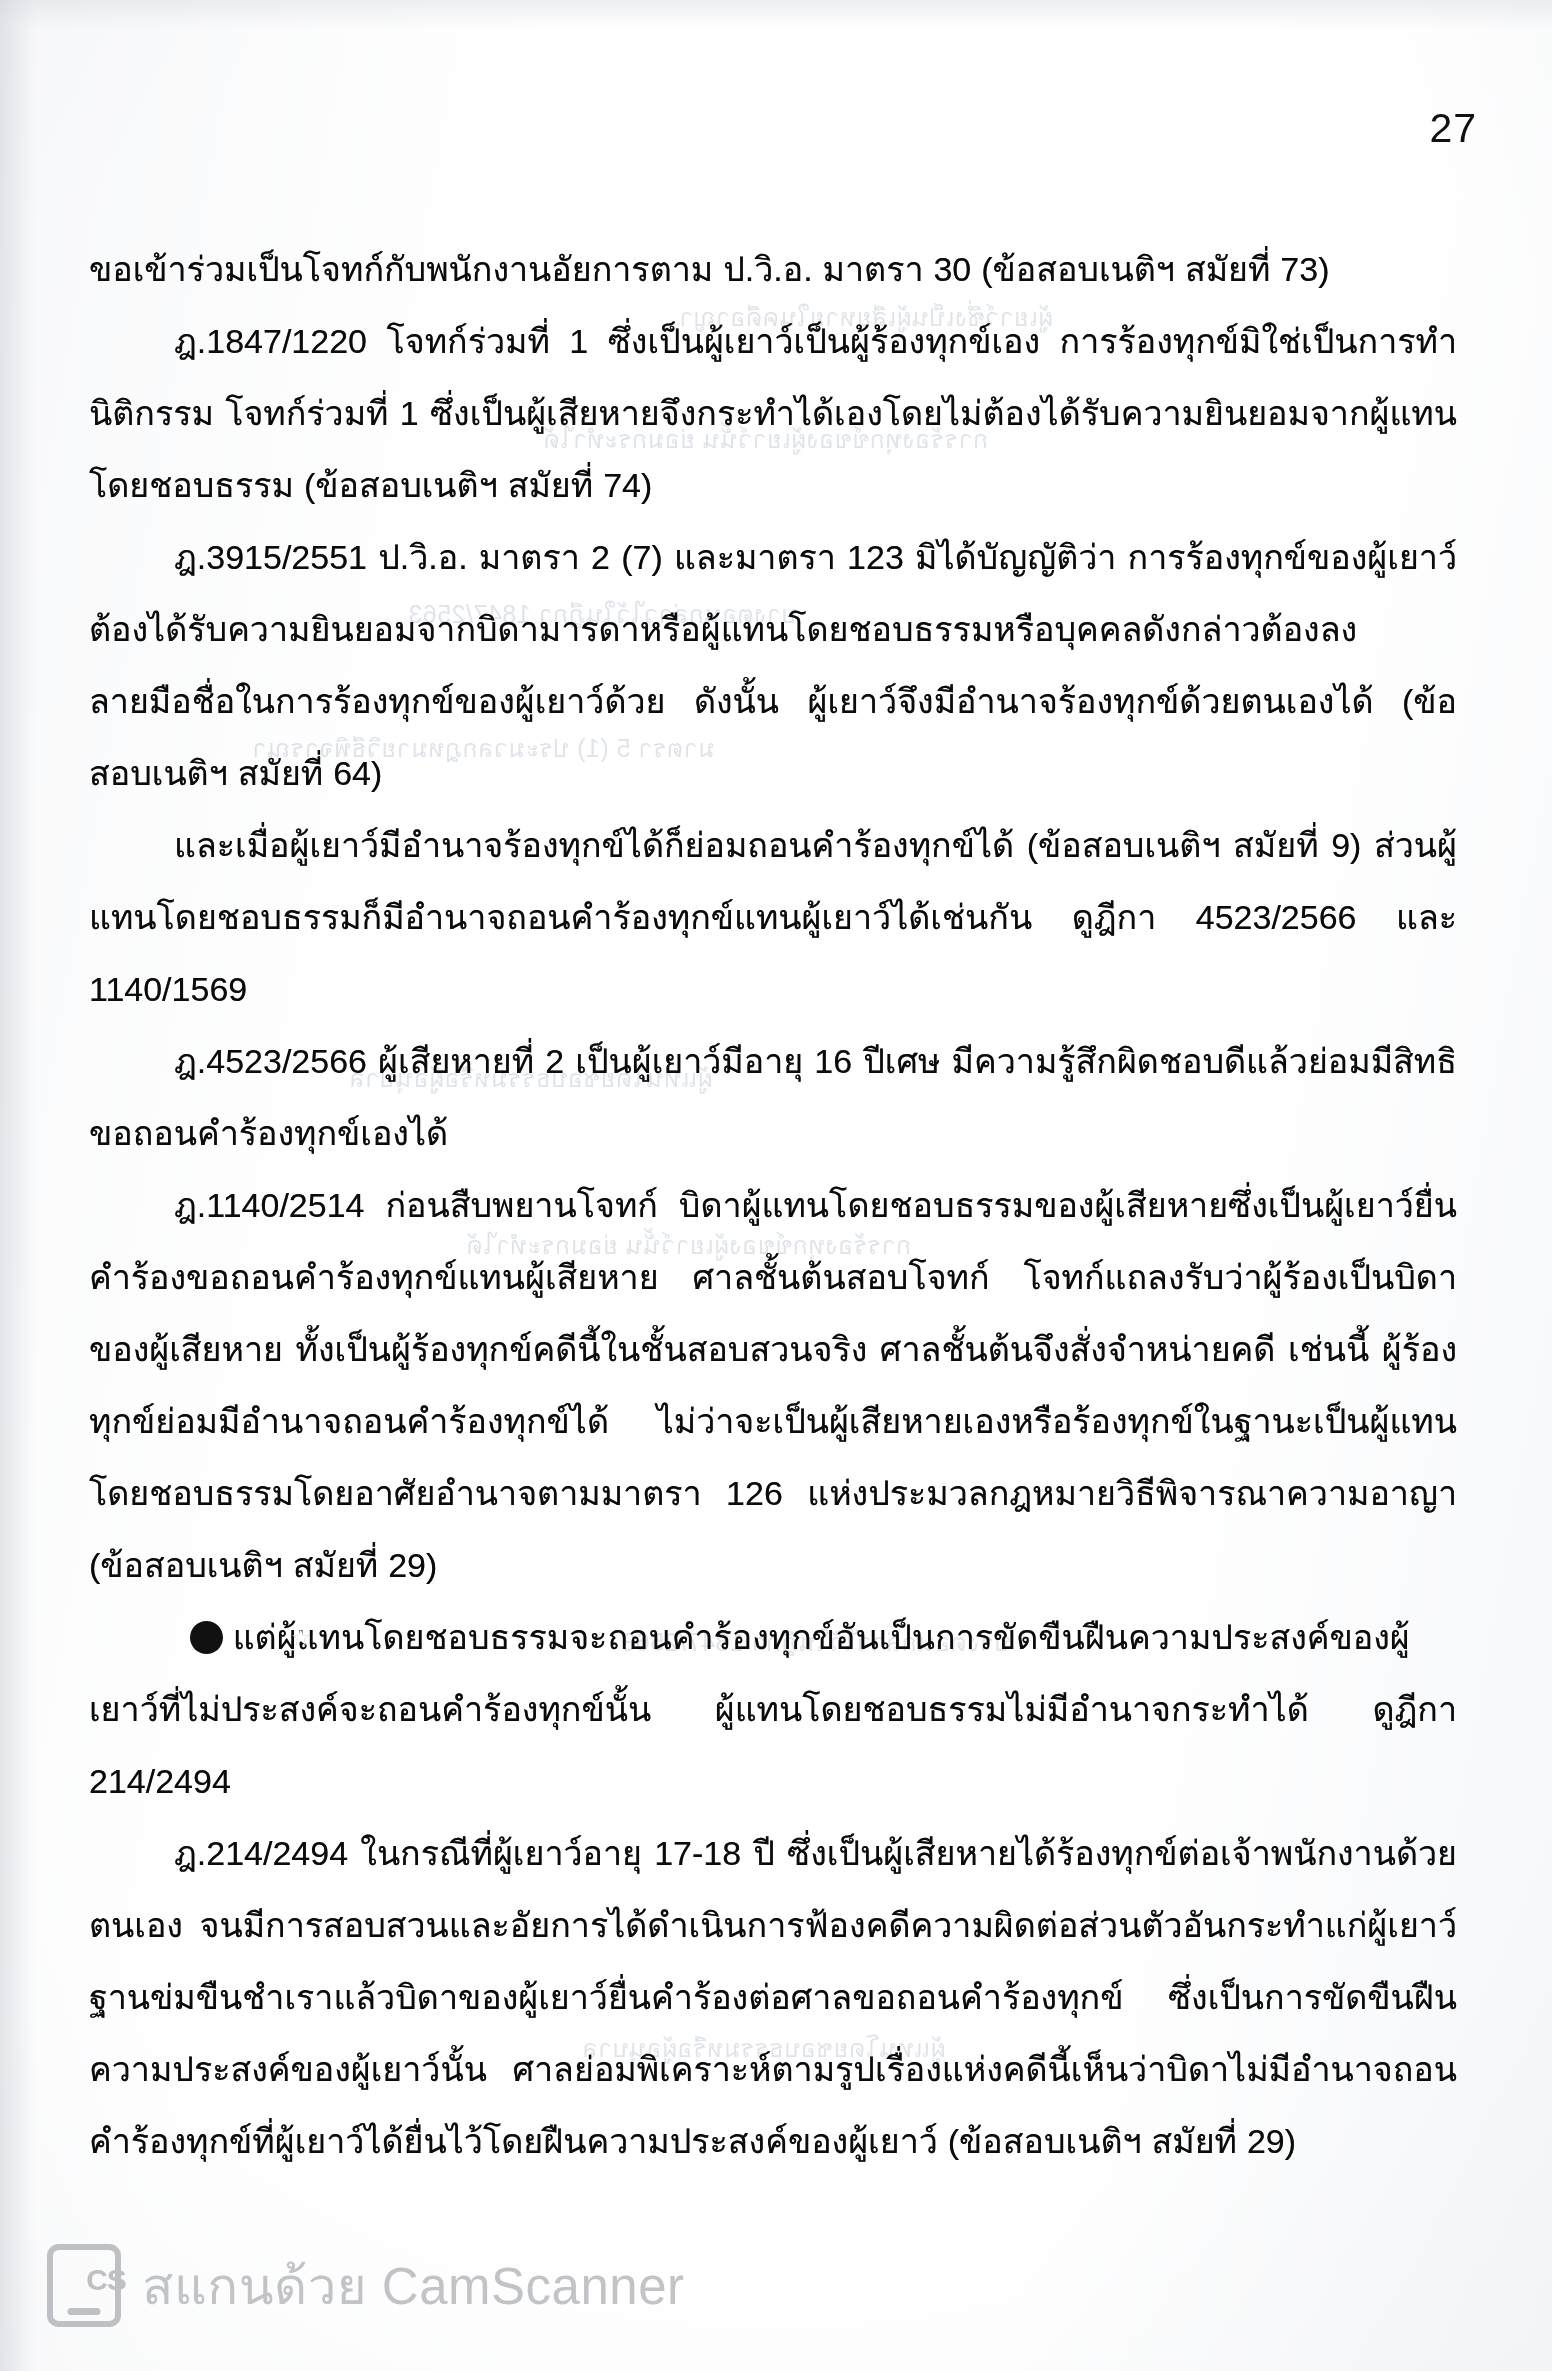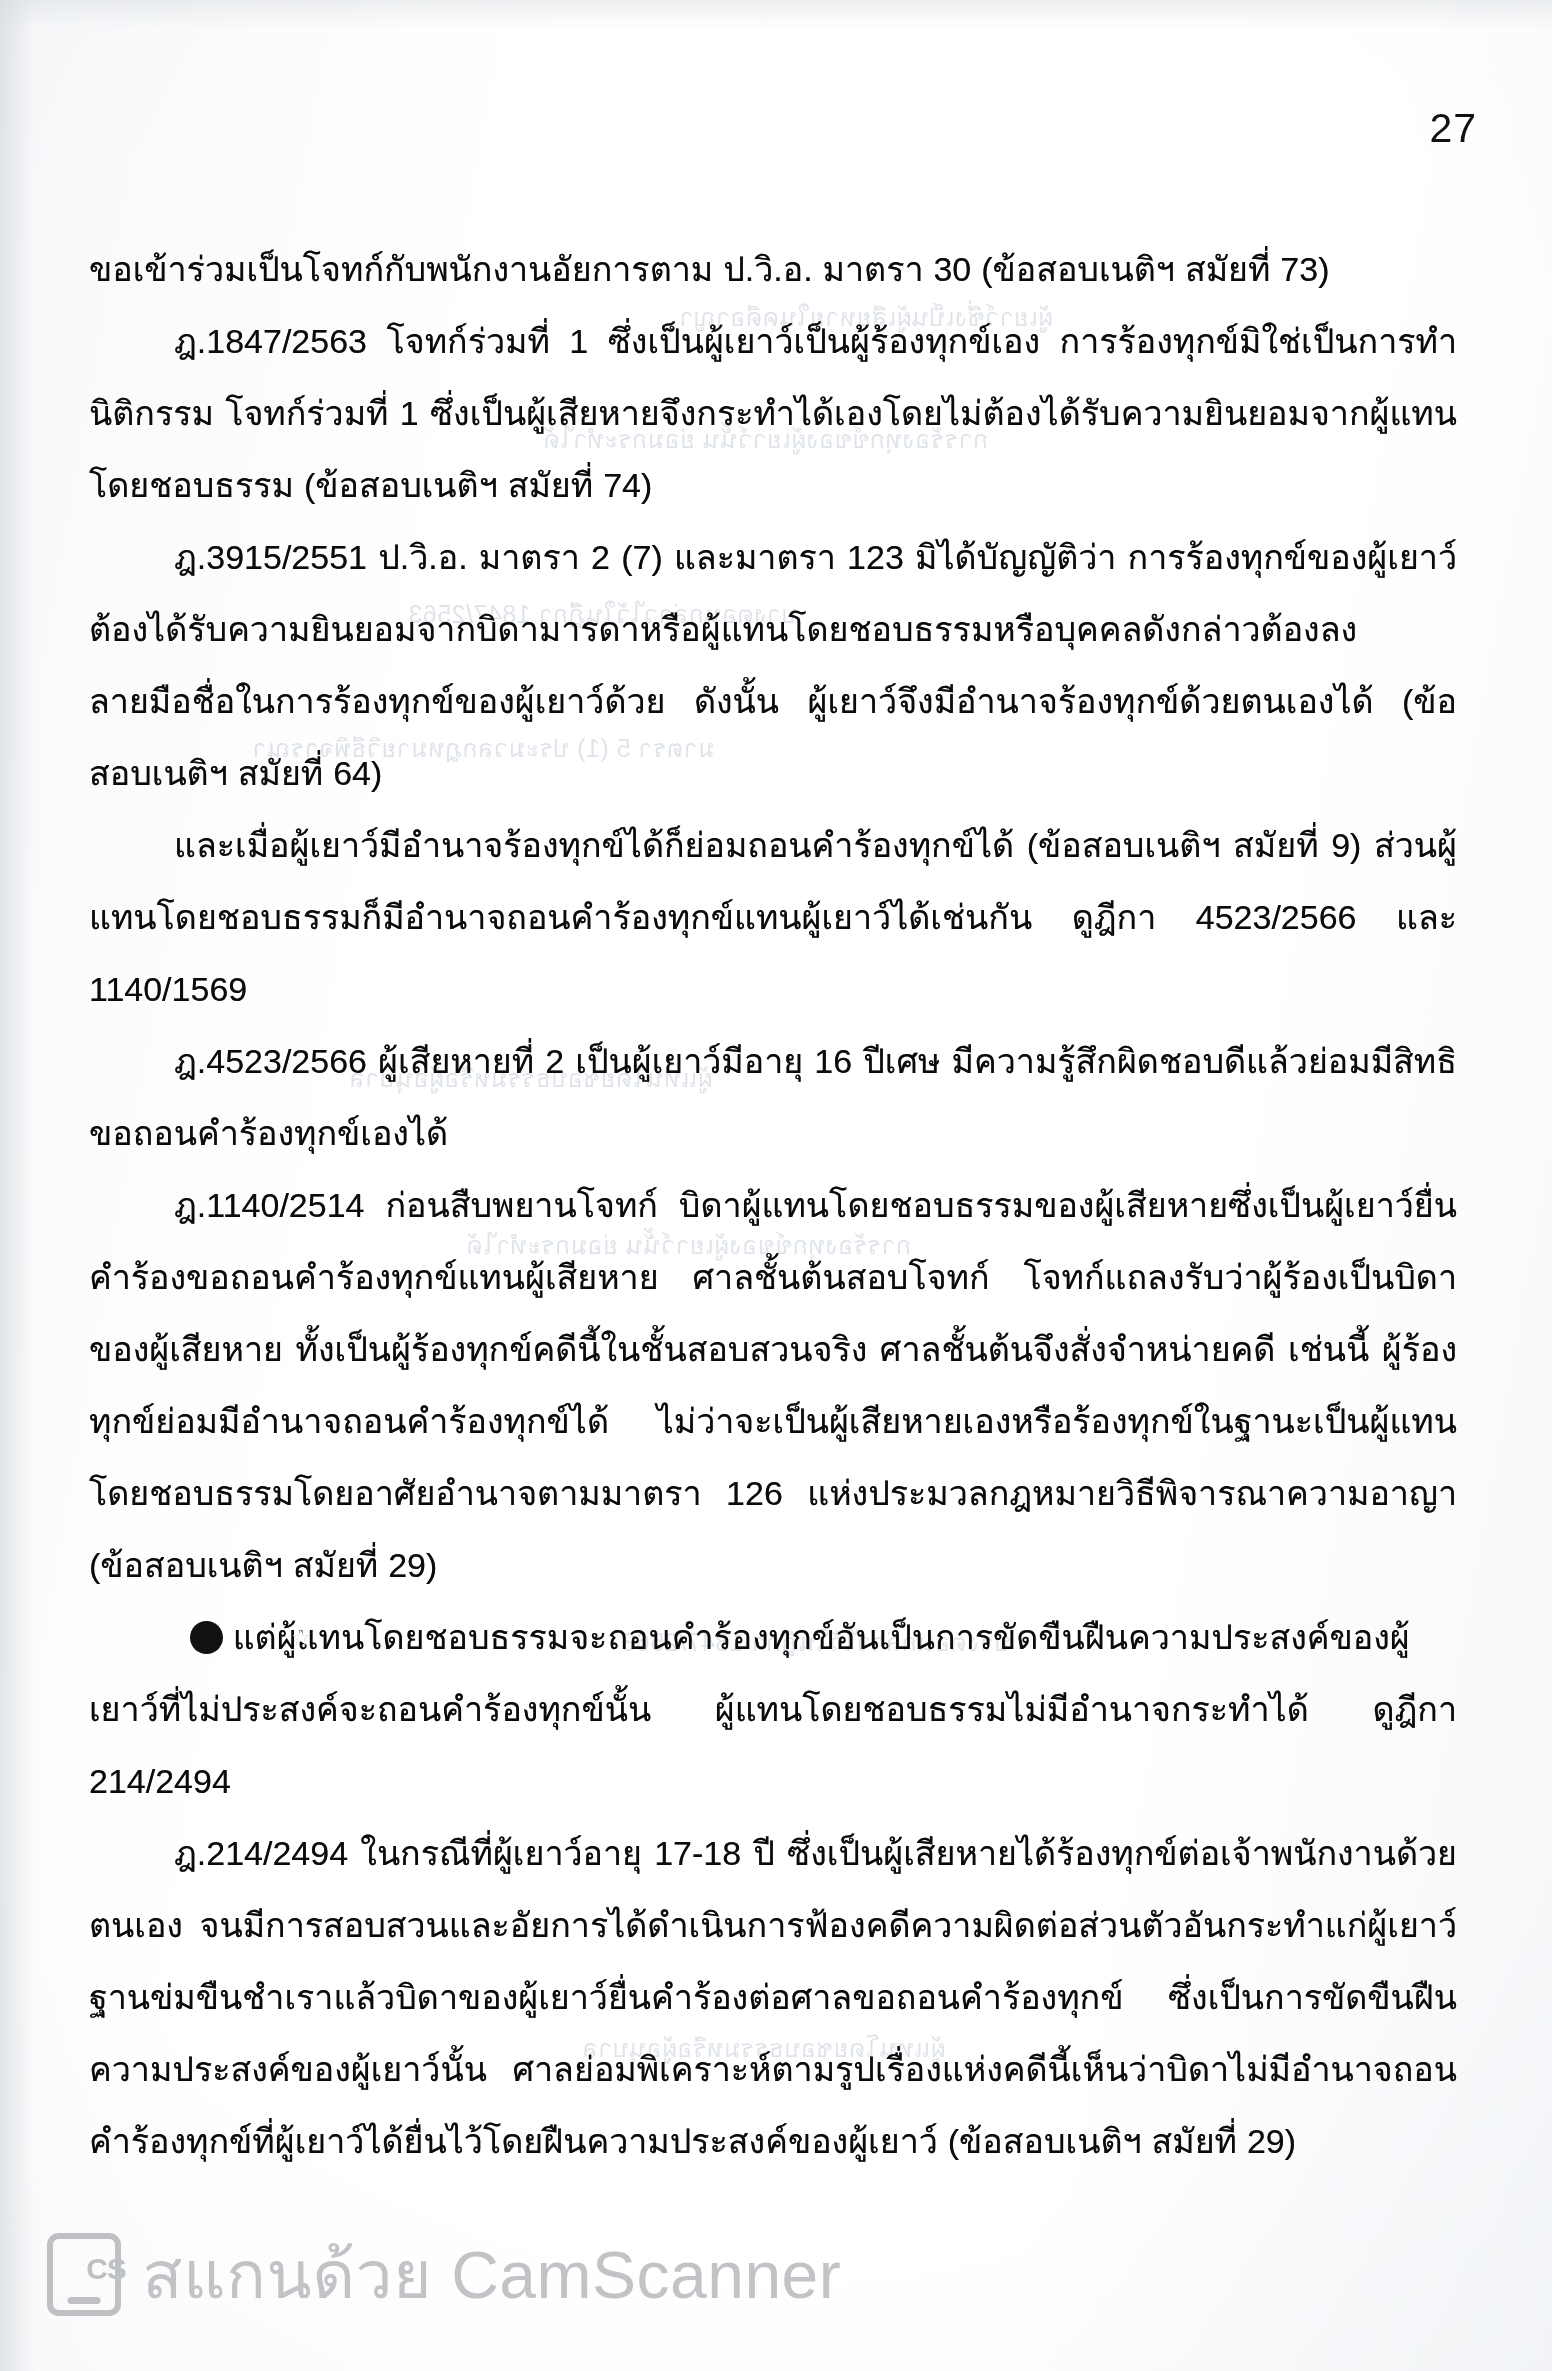--- a/index.html
+++ b/index.html
@@ -138,21 +138,21 @@
     left: 50%;
     transform: translateX(-50%);
     bottom: 5.8px;
     width: 33px;
     height: 6.8px;
     border-radius: 3.9px;
     background: #b9bcc0;
   }
 
   .wm-label {
-    font-size: 66px;
+    font-size: 51px;
     color: #bcbfc3;
     font-weight: 400;
     letter-spacing: 0.5px;
     white-space: nowrap;
   }
 
   
   .edge-shadow-left {
     position: absolute;
     left: 0; top: 0; bottom: 0; width: 35px;
@@ -184,21 +184,21 @@
   <div class="bleed" style="top:1225px; left:466px;">การร้องทุกข์ของผู้เยาว์นั้น ย่อมกระทำได้</div>
   <div class="bleed" style="top:2028px; left:582px;">ผู้แทนโดยชอบธรรมหรือผู้อนุบาล</div>
 
   <div class="page-number">27</div>
 
   <div class="body-text">
 
     <p class="para">ขอเข้าร่วมเป็นโจทก์กับพนักงานอัยการตาม ป.วิ.อ. มาตรา 30 (ข้อสอบเนติฯ สมัยที่ 73)</p>
 
 
-    <p class="para indent">ฎ.1847/2563 โจทก์ร่วมที่ 1 ซึ่งเป็นผู้เยาว์เป็นผู้ร้องทุกข์เอง การร้องทุกข์มิใช่เป็นการทำนิติกรรม โจทก์ร่วมที่ 1 ซึ่งเป็นผู้เสียหายจึงกระทำได้เองโดยไม่ต้องได้รับความยินยอมจากผู้แทนโดยชอบธรรม (ข้อสอบเนติฯ สมัยที่ 74)</p>
+    <p class="para indent">ฎ.1847/1220 โจทก์ร่วมที่ 1 ซึ่งเป็นผู้เยาว์เป็นผู้ร้องทุกข์เอง การร้องทุกข์มิใช่เป็นการทำนิติกรรม โจทก์ร่วมที่ 1 ซึ่งเป็นผู้เสียหายจึงกระทำได้เองโดยไม่ต้องได้รับความยินยอมจากผู้แทนโดยชอบธรรม (ข้อสอบเนติฯ สมัยที่ 74)</p>
 
     <p class="para indent">ฎ.3915/2551 ป.วิ.อ. มาตรา 2 (7) และมาตรา 123 มิได้บัญญัติว่า การร้องทุกข์ของผู้เยาว์ต้องได้รับความยินยอมจากบิดามารดาหรือผู้แทนโดยชอบธรรมหรือบุคคลดังกล่าวต้องลงลายมือชื่อในการร้องทุกข์ของผู้เยาว์ด้วย ดังนั้น ผู้เยาว์จึงมีอำนาจร้องทุกข์ด้วยตนเองได้ (ข้อสอบเนติฯ สมัยที่ 64)</p>
 
     <p class="para indent">และเมื่อผู้เยาว์มีอำนาจร้องทุกข์ได้ก็ย่อมถอนคำร้องทุกข์ได้ (ข้อสอบเนติฯ สมัยที่ 9) ส่วนผู้แทนโดยชอบธรรมก็มีอำนาจถอนคำร้องทุกข์แทนผู้เยาว์ได้เช่นกัน ดูฎีกา 4523/2566 และ 1140/1569</p>
 
     <p class="para indent">ฎ.4523/2566 ผู้เสียหายที่ 2 เป็นผู้เยาว์มีอายุ 16 ปีเศษ มีความรู้สึกผิดชอบดีแล้วย่อมมีสิทธิขอถอนคำร้องทุกข์เองได้</p>
 
     <p class="para indent">ฎ.1140/2514 ก่อนสืบพยานโจทก์ บิดาผู้แทนโดยชอบธรรมของผู้เสียหายซึ่งเป็นผู้เยาว์ยื่นคำร้องขอถอนคำร้องทุกข์แทนผู้เสียหาย ศาลชั้นต้นสอบโจทก์ โจทก์แถลงรับว่าผู้ร้องเป็นบิดาของผู้เสียหาย ทั้งเป็นผู้ร้องทุกข์คดีนี้ในชั้นสอบสวนจริง ศาลชั้นต้นจึงสั่งจำหน่ายคดี เช่นนี้ ผู้ร้องทุกข์ย่อมมีอำนาจถอนคำร้องทุกข์ได้ ไม่ว่าจะเป็นผู้เสียหายเองหรือร้องทุกข์ในฐานะเป็นผู้แทนโดยชอบธรรมโดยอาศัยอำนาจตามมาตรา 126 แห่งประมวลกฎหมายวิธีพิจารณาความอาญา (ข้อสอบเนติฯ สมัยที่ 29)</p>
 
     <p class="para indent-wide"><span class="bullet-glyph"></span><span>แต่ผู้แทนโดยชอบธรรมจะถอนคำร้องทุกข์อันเป็นการขัดขืนฝืนความประสงค์ของผู้เยาว์ที่ไม่ประสงค์จะถอนคำร้องทุกข์นั้น ผู้แทนโดยชอบธรรมไม่มีอำนาจกระทำได้ ดูฎีกา 214/2494</span></p>

